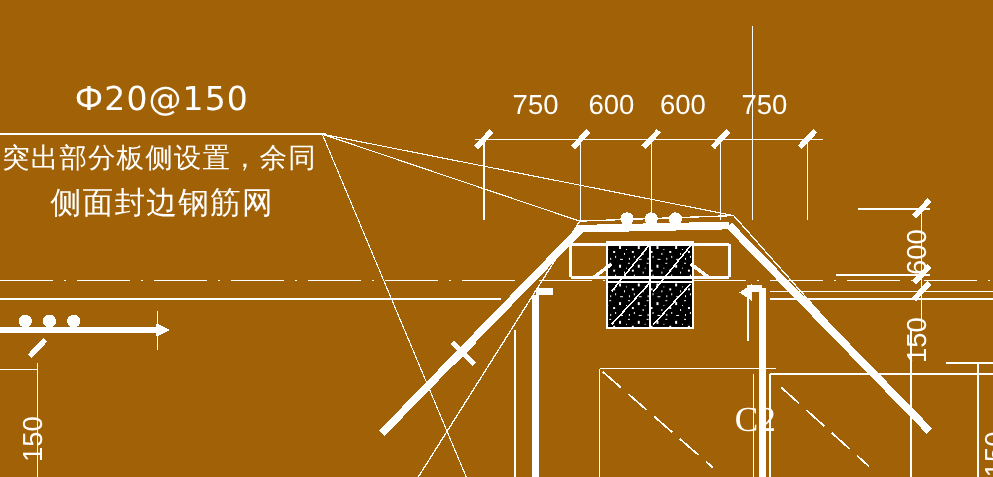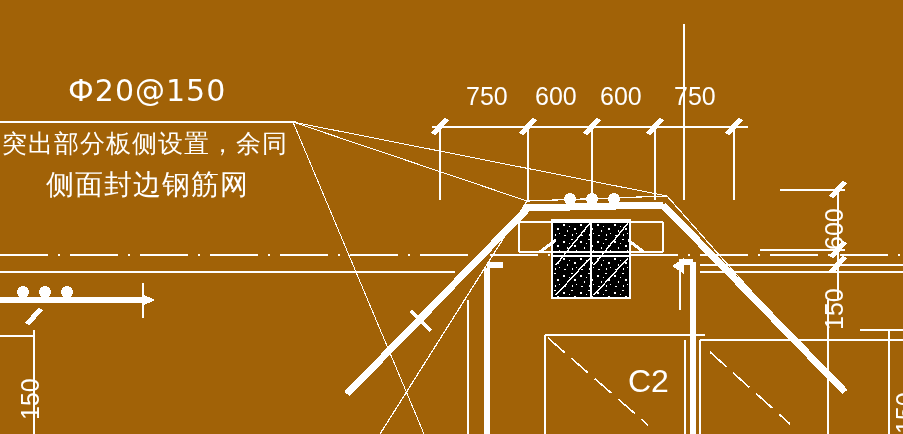--- a/index.html
+++ b/index.html
@@ -228,15 +228,15 @@
   <div class="cadtext" style="left:674px;top:84px;font-size:25px;">750</div>
 
   <div class="cadtext rot90" style="left:822px;top:250px;font-size:25px;">600</div>
 
   <div class="cadtext rot90" style="left:822px;top:330px;font-size:25px;">150</div>
 
   <div class="cadtext rot90" style="left:18px;top:420px;font-size:25px;">150</div>
 
   <div class="cadtext rot90" style="left:893px;top:434px;font-size:25px;">150</div>
 
-  <div class="cadtext" style="left:628px;top:365px;font-size:32px;">C2</div>
+  <div class="cadtext" style="left:668px;top:365px;font-size:32px;font-family:Liberation Serif, serif;">C2</div>
 
 </div>
 
 </body></html>

